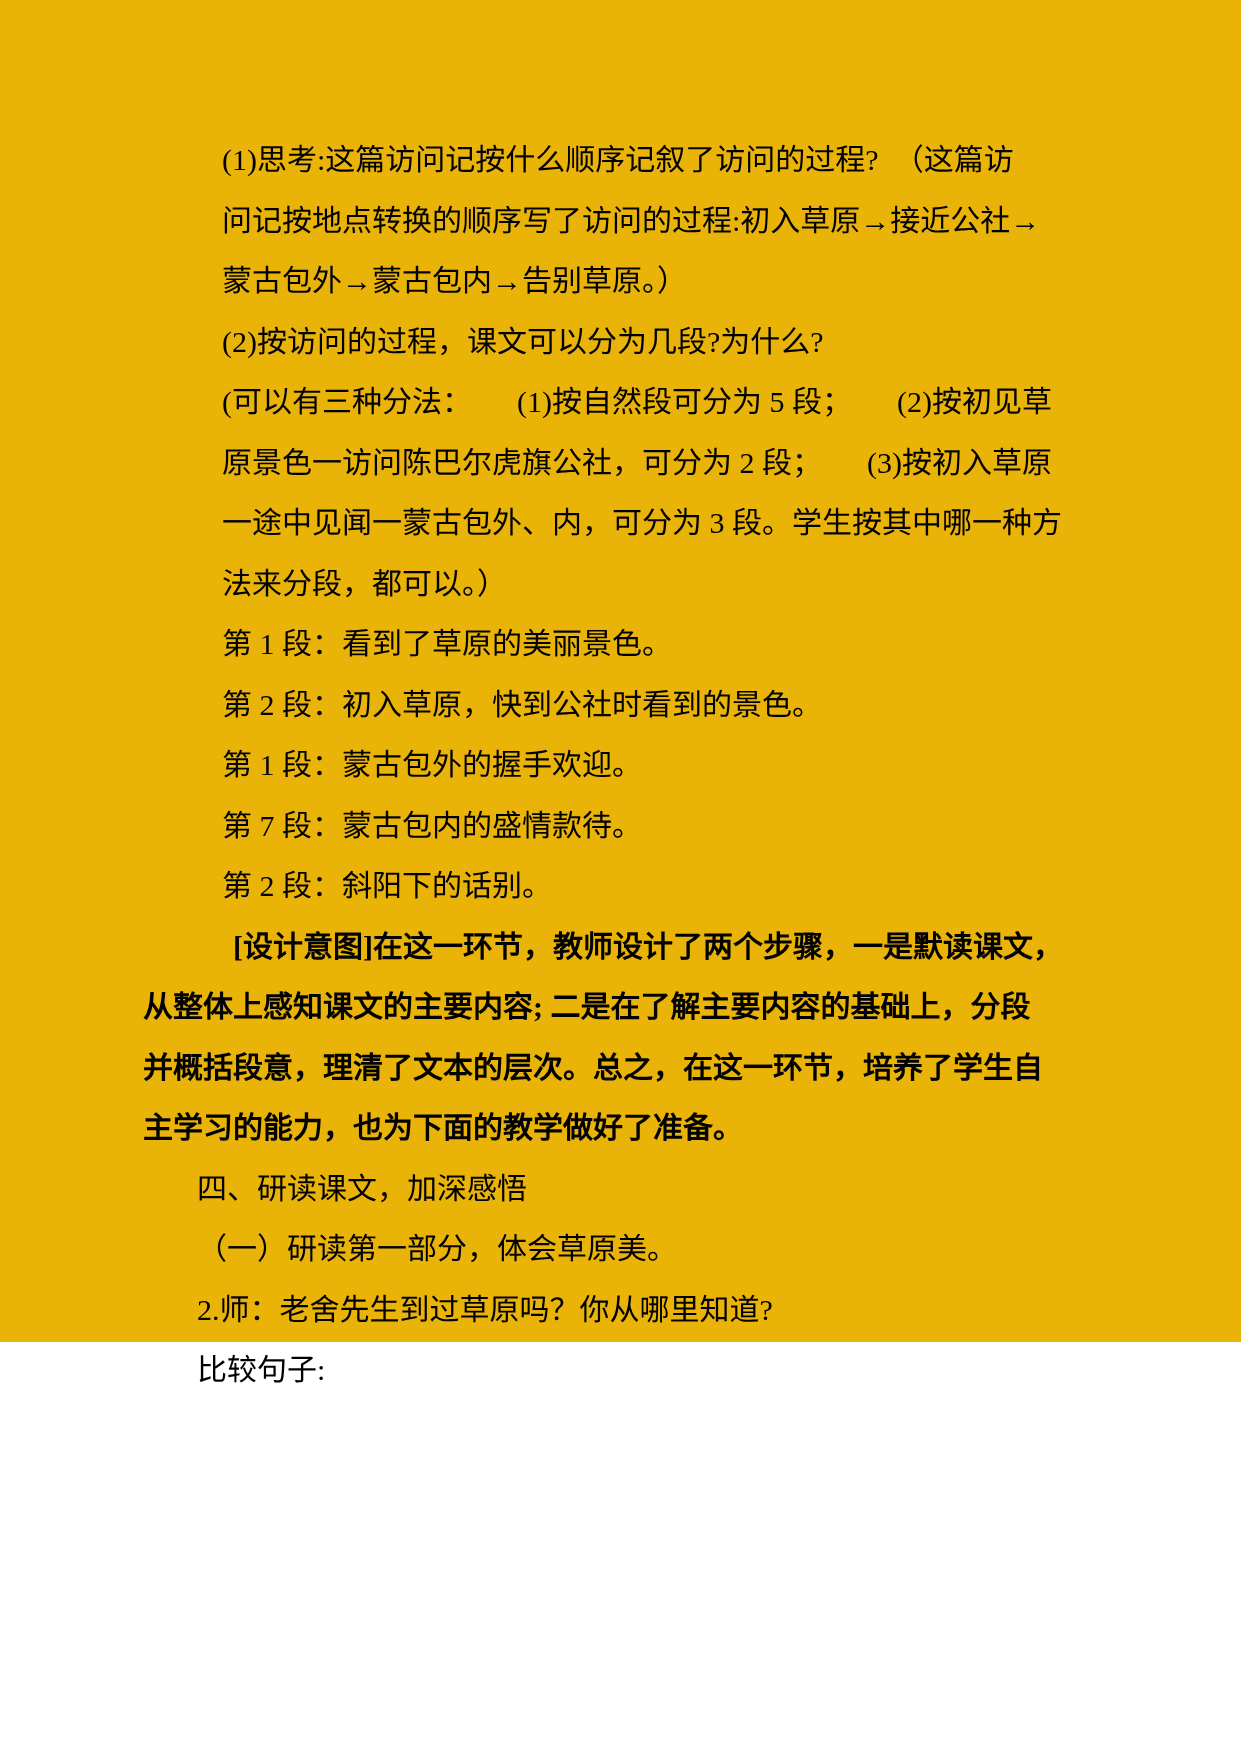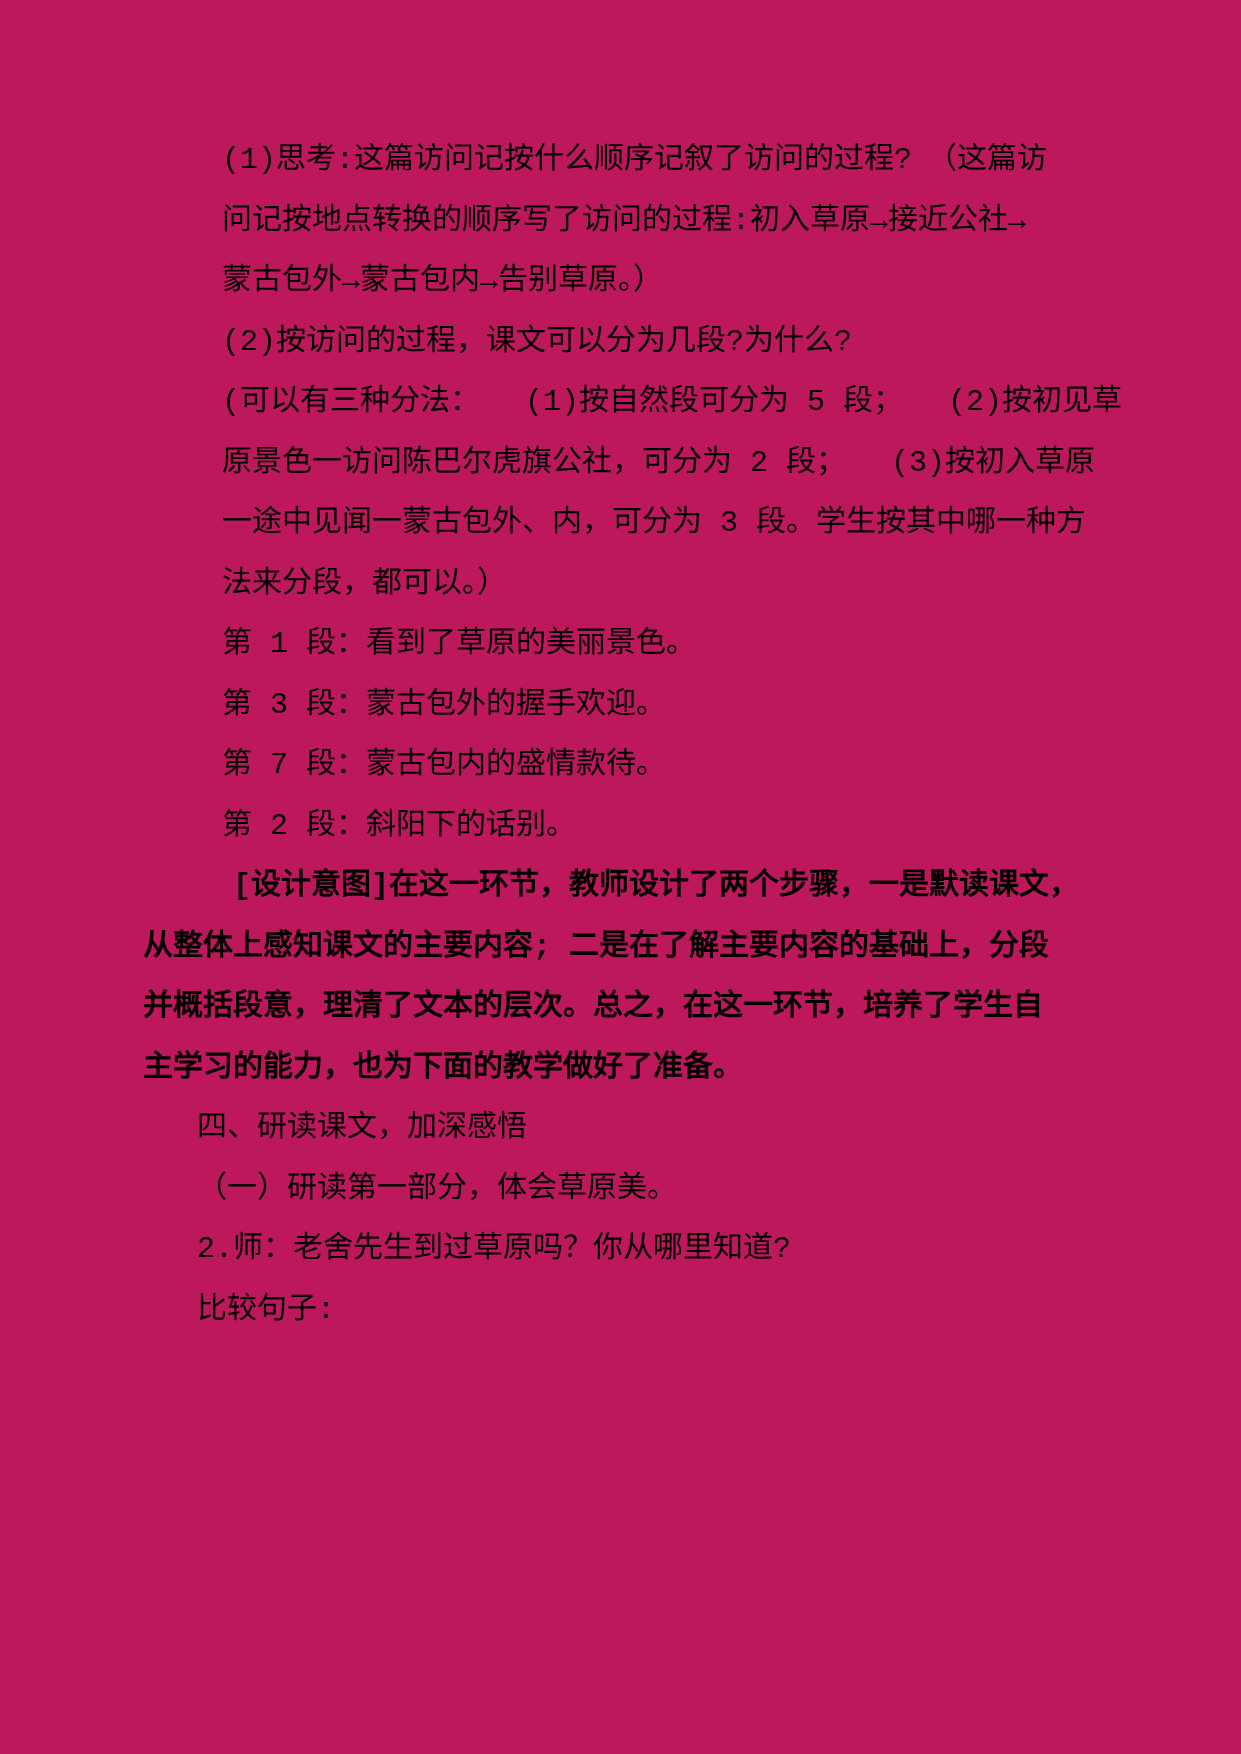--- a/index.html
+++ b/index.html
@@ -11,24 +11,23 @@
     width: 1241px;
     height: 1754px;
     position: relative;
     font-family: "Liberation Serif", "DejaVu Serif", serif;
     color: #000000;
     overflow: hidden;
   }
   .page {
     box-sizing: border-box;
     width: 1241px;
-    height: 1754px;
+    height: 1342px;
     padding: 130px 30px 0 143px;
-    background: #be185d;
-    font-family: Liberation Mono, monospace;
+    background: #eab308;
   }
   .para {
     font-size: 30px;
     line-height: 60.5px;
     white-space: pre-line;      
     margin: 0;
     word-break: keep-all;
   }
   
   .para.indent {
@@ -50,21 +49,22 @@
 <main class="page">
     <div class="para indent">(1)思考:这篇访问记按什么顺序记叙了访问的过程?　（这篇访
 问记按地点转换的顺序写了访问的过程:初入草原→接近公社→
 蒙古包外→蒙古包内→告别草原。）</div>
     <div class="para indent">(2)按访问的过程，课文可以分为几段?为什么?</div>
     <div class="para indent">(可以有三种分法：　　(1)按自然段可分为 5 段；　　(2)按初见草
 原景色一访问陈巴尔虎旗公社，可分为 2 段；　　(3)按初入草原
 一途中见闻一蒙古包外、内，可分为 3 段。学生按其中哪一种方
 法来分段，都可以。）</div>
     <div class="para indent">第 1 段：看到了草原的美丽景色。</div>
-    <div class="para indent">第 3 段：蒙古包外的握手欢迎。</div>
+    <div class="para indent">第 2 段：初入草原，快到公社时看到的景色。</div>
+    <div class="para indent">第 1 段：蒙古包外的握手欢迎。</div>
     <div class="para indent">第 7 段：蒙古包内的盛情款待。</div>
     <div class="para indent">第 2 段：斜阳下的话别。</div>
     <div class="para bold-note">[设计意图]在这一环节，教师设计了两个步骤，一是默读课文，
 从整体上感知课文的主要内容; 二是在了解主要内容的基础上，分段
 并概括段意，理清了文本的层次。总之，在这一环节，培养了学生自
 主学习的能力，也为下面的教学做好了准备。</div>
     <div class="para section">四、研读课文，加深感悟</div>
     <div class="para section">（一）研读第一部分，体会草原美。</div>
     <div class="para section">2.师：老舍先生到过草原吗？你从哪里知道?</div>
     <div class="para section">比较句子:</div>

